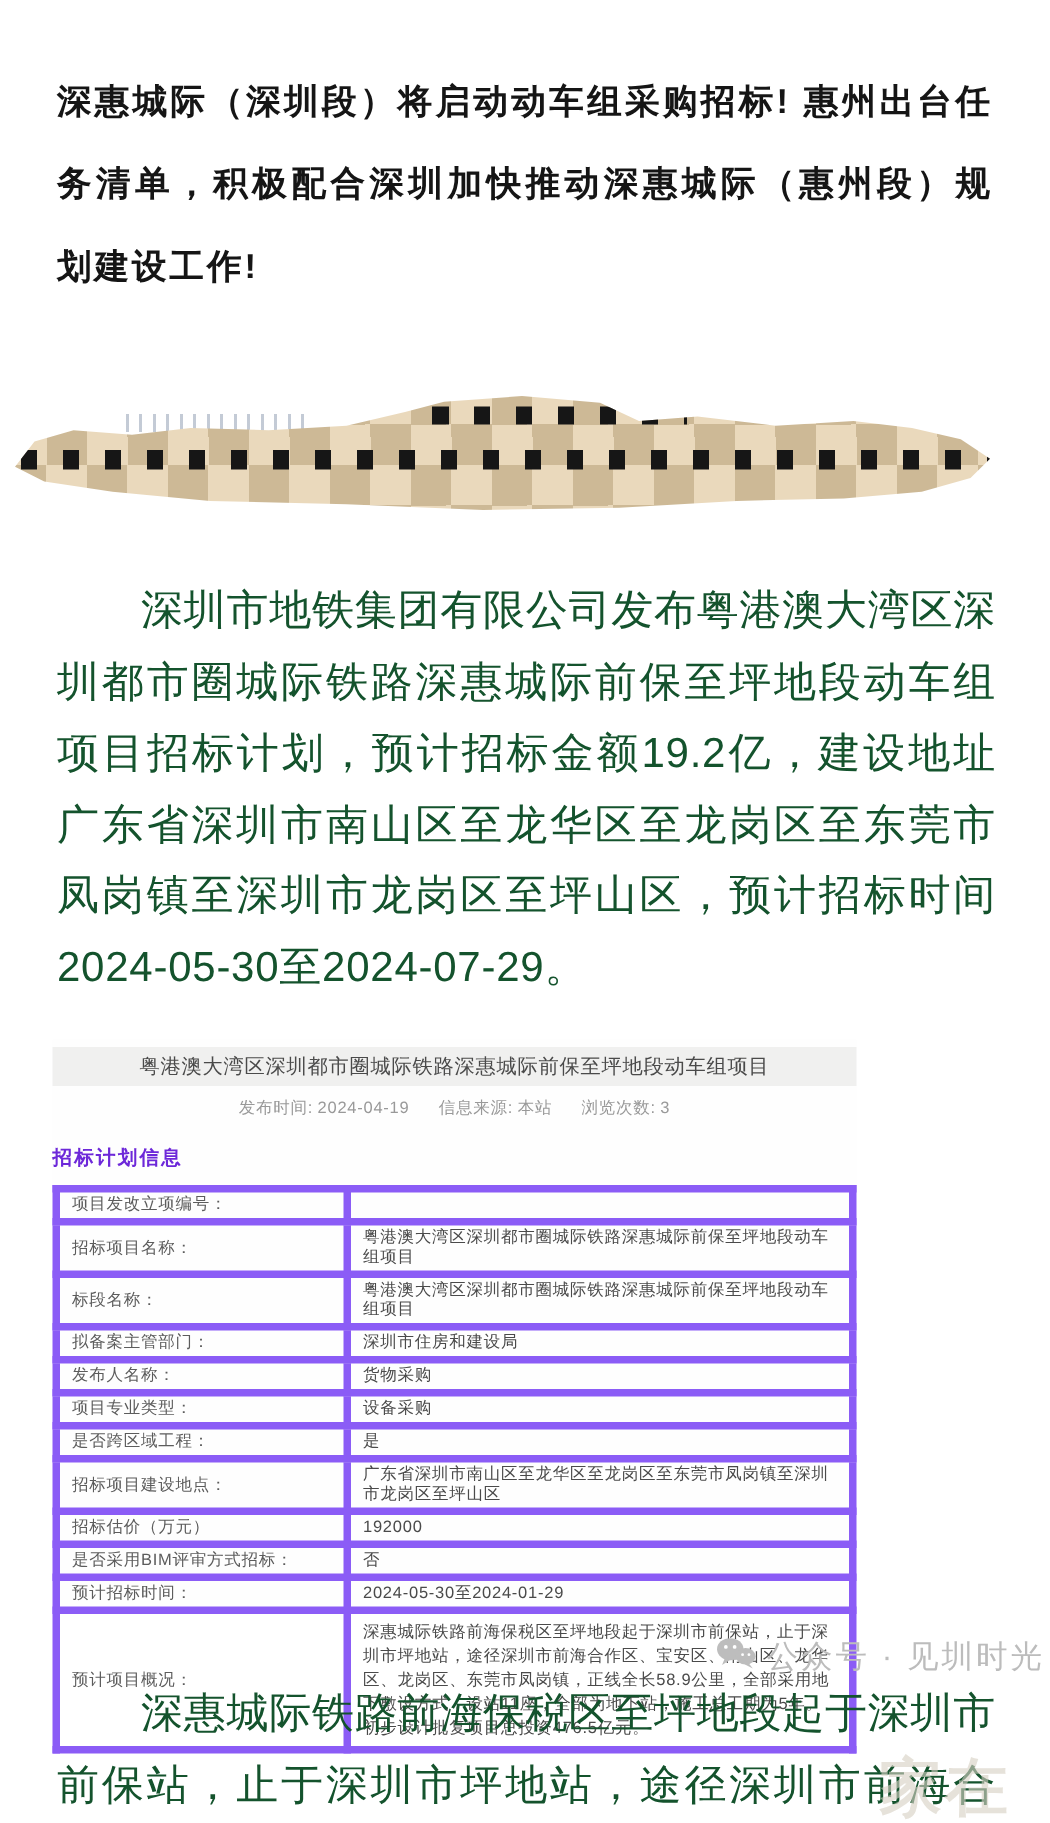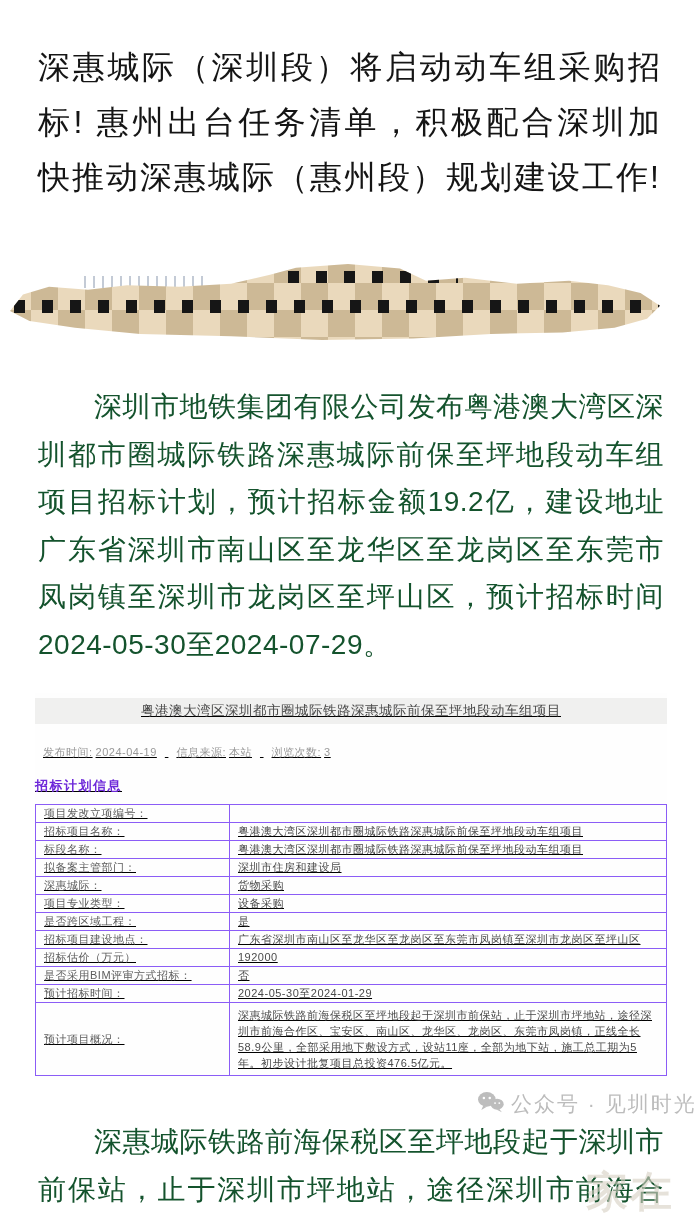--- a/index.html
+++ b/index.html
@@ -5,21 +5,21 @@
   * { margin:0; padding:0; box-sizing:border-box; }
   html,body { width:700px; }
   body {
     position:relative; width:700px; height:1215px; background:#ffffff;
     overflow:hidden;
     font-family:"Liberation Sans","DejaVu Sans",sans-serif;
   }
   
   .headline {
     position:absolute; top:40px; left:38px; width:624px;
-    font-size:32px; line-height:55px; font-weight:400;
+    font-size:23px; line-height:55px; font-weight:700;
     letter-spacing:2px; color:#151515; text-align:justify;
   }
   
   .byline-remnant {
     position:absolute; left:84px; top:276px; width:120px; height:12px;
     background:repeating-linear-gradient(90deg,#93a0b4 0 2px,transparent 2px 9px);
     opacity:.55; z-index:1;
   }
   .redaction {
     position:absolute; left:10px; top:264px; width:650px; height:76px; z-index:2;
@@ -37,43 +37,42 @@
   
   .para {
     position:absolute; left:38px; width:626px;
     font-size:28px; line-height:47.5px; color:#14532d;
     letter-spacing:.5px; text-indent:2em; text-align:justify;
   }
   .para-1 { top:383px; }
   .para-2 { top:1118px; }
   
   .embed {
-    position:absolute; left:35px; top:693px; width:632px; height:387px;
+    position:absolute; left:35px; top:693px; width:536px; height:387px;
     background:#fefefe;
-    text-decoration:underline;
   }
   .embed-header {
     margin-top:5px; height:26px; line-height:26px; background:#f0f0ef;
     text-align:center; font-size:13.5px; color:#4a4a4a; letter-spacing:.5px;
   }
   .embed-meta {
-    margin-top:21px; font-size:11px; color:#999;
+    margin-top:7px; text-align:center; font-size:11px; color:#999;
     letter-spacing:.5px;
   }
   .embed-meta .m-group { margin:0 8px; }
   .embed-meta .m-val { margin-left:3px; }
   .embed-section-title {
     margin-top:17px; font-size:13px; font-weight:bold; color:#6d28d9;
     letter-spacing:1.5px;
   }
   .plan-table {
     margin-top:9px; width:100%; border-collapse:collapse; table-layout:fixed;
   }
   .plan-table td {
-    border:1px solid #8b5cf6; font-size:11px; padding:2px 8px;
+    border:5px solid #8b5cf6; font-size:11px; padding:2px 8px;
     height:15px; line-height:13px; letter-spacing:.5px; vertical-align:middle;
     overflow:hidden;
   }
   .plan-table td.lbl { width:194px; color:#5c5c5c; }
   .plan-table td.val { color:#4a4a4a; }
   .plan-table tr.tall td { line-height:16px; padding-top:4px; padding-bottom:4px; }
   
   .wm-wechat {
     position:absolute; left:477px; top:1090px; z-index:5;
     display:flex; align-items:center; gap:7px; pointer-events:none;
@@ -131,21 +130,21 @@
       </tr>
       <tr>
         <td class="lbl">标段名称：</td>
         <td class="val">粤港澳大湾区深圳都市圈城际铁路深惠城际前保至坪地段动车组项目</td>
       </tr>
       <tr>
         <td class="lbl">拟备案主管部门：</td>
         <td class="val">深圳市住房和建设局</td>
       </tr>
       <tr>
-        <td class="lbl">深惠城际：</td>
+        <td class="lbl">发布人名称：</td>
         <td class="val">货物采购</td>
       </tr>
       <tr>
         <td class="lbl">项目专业类型：</td>
         <td class="val">设备采购</td>
       </tr>
       <tr>
         <td class="lbl">是否跨区域工程：</td>
         <td class="val">是</td>
       </tr>

